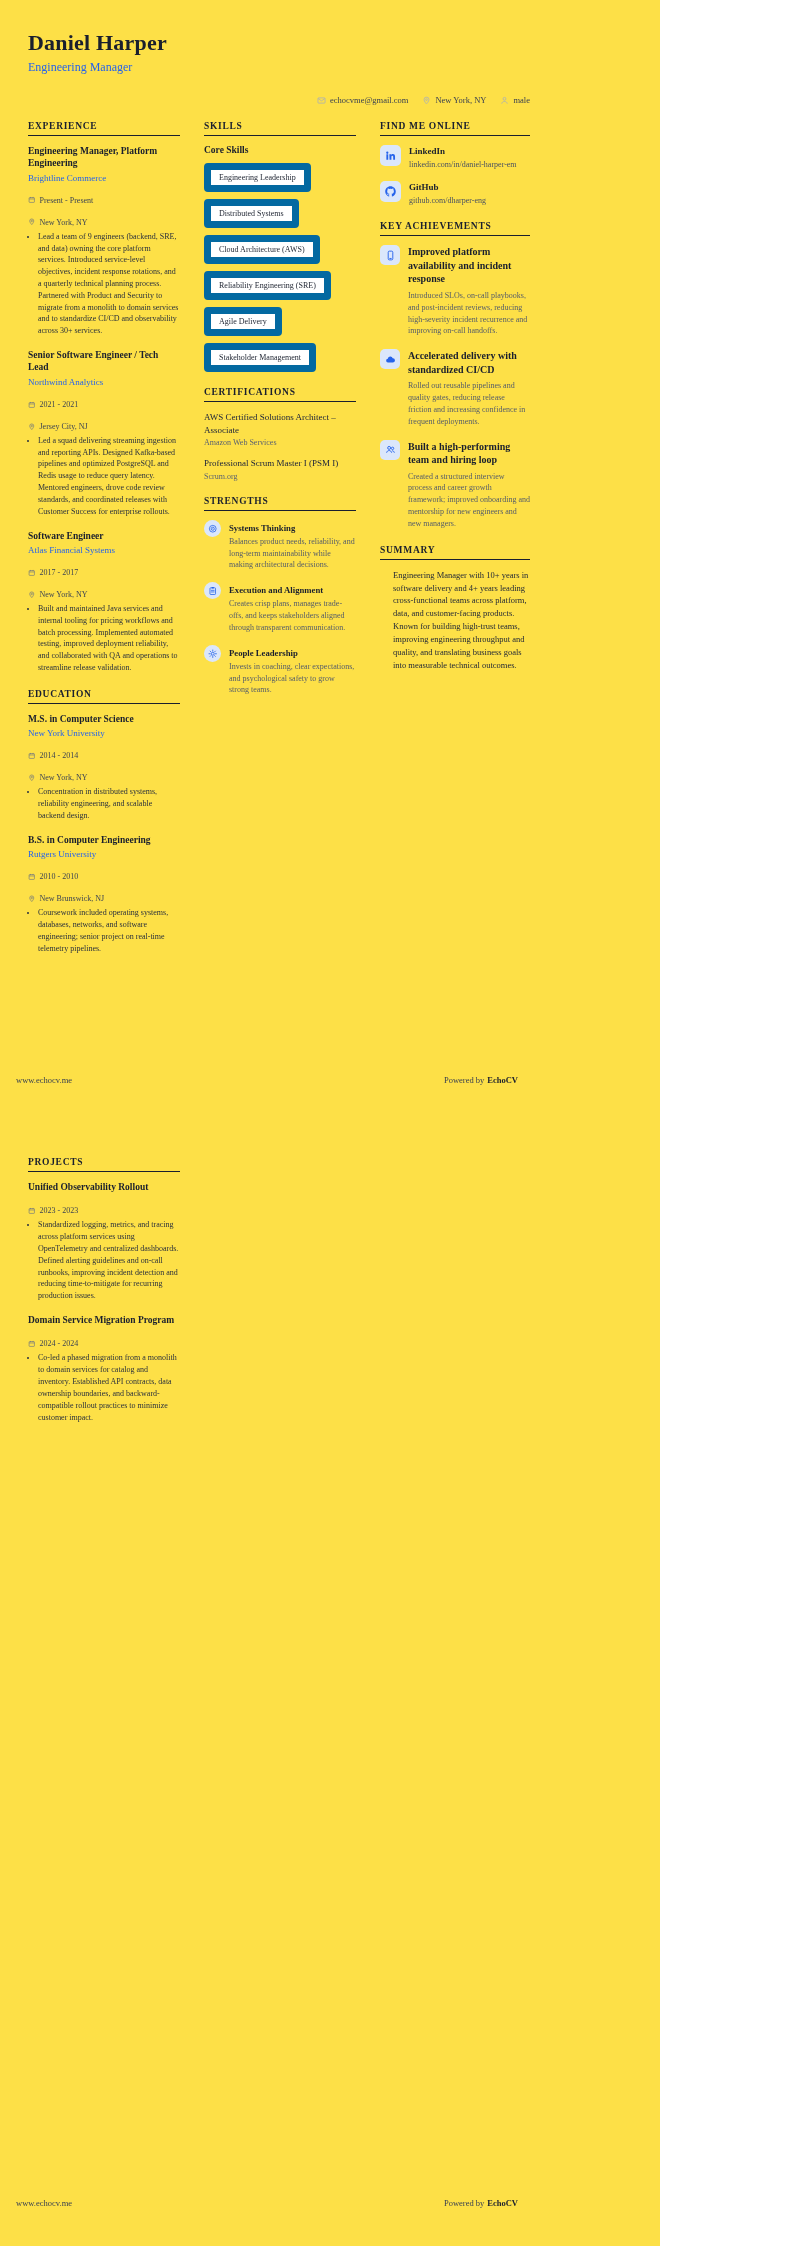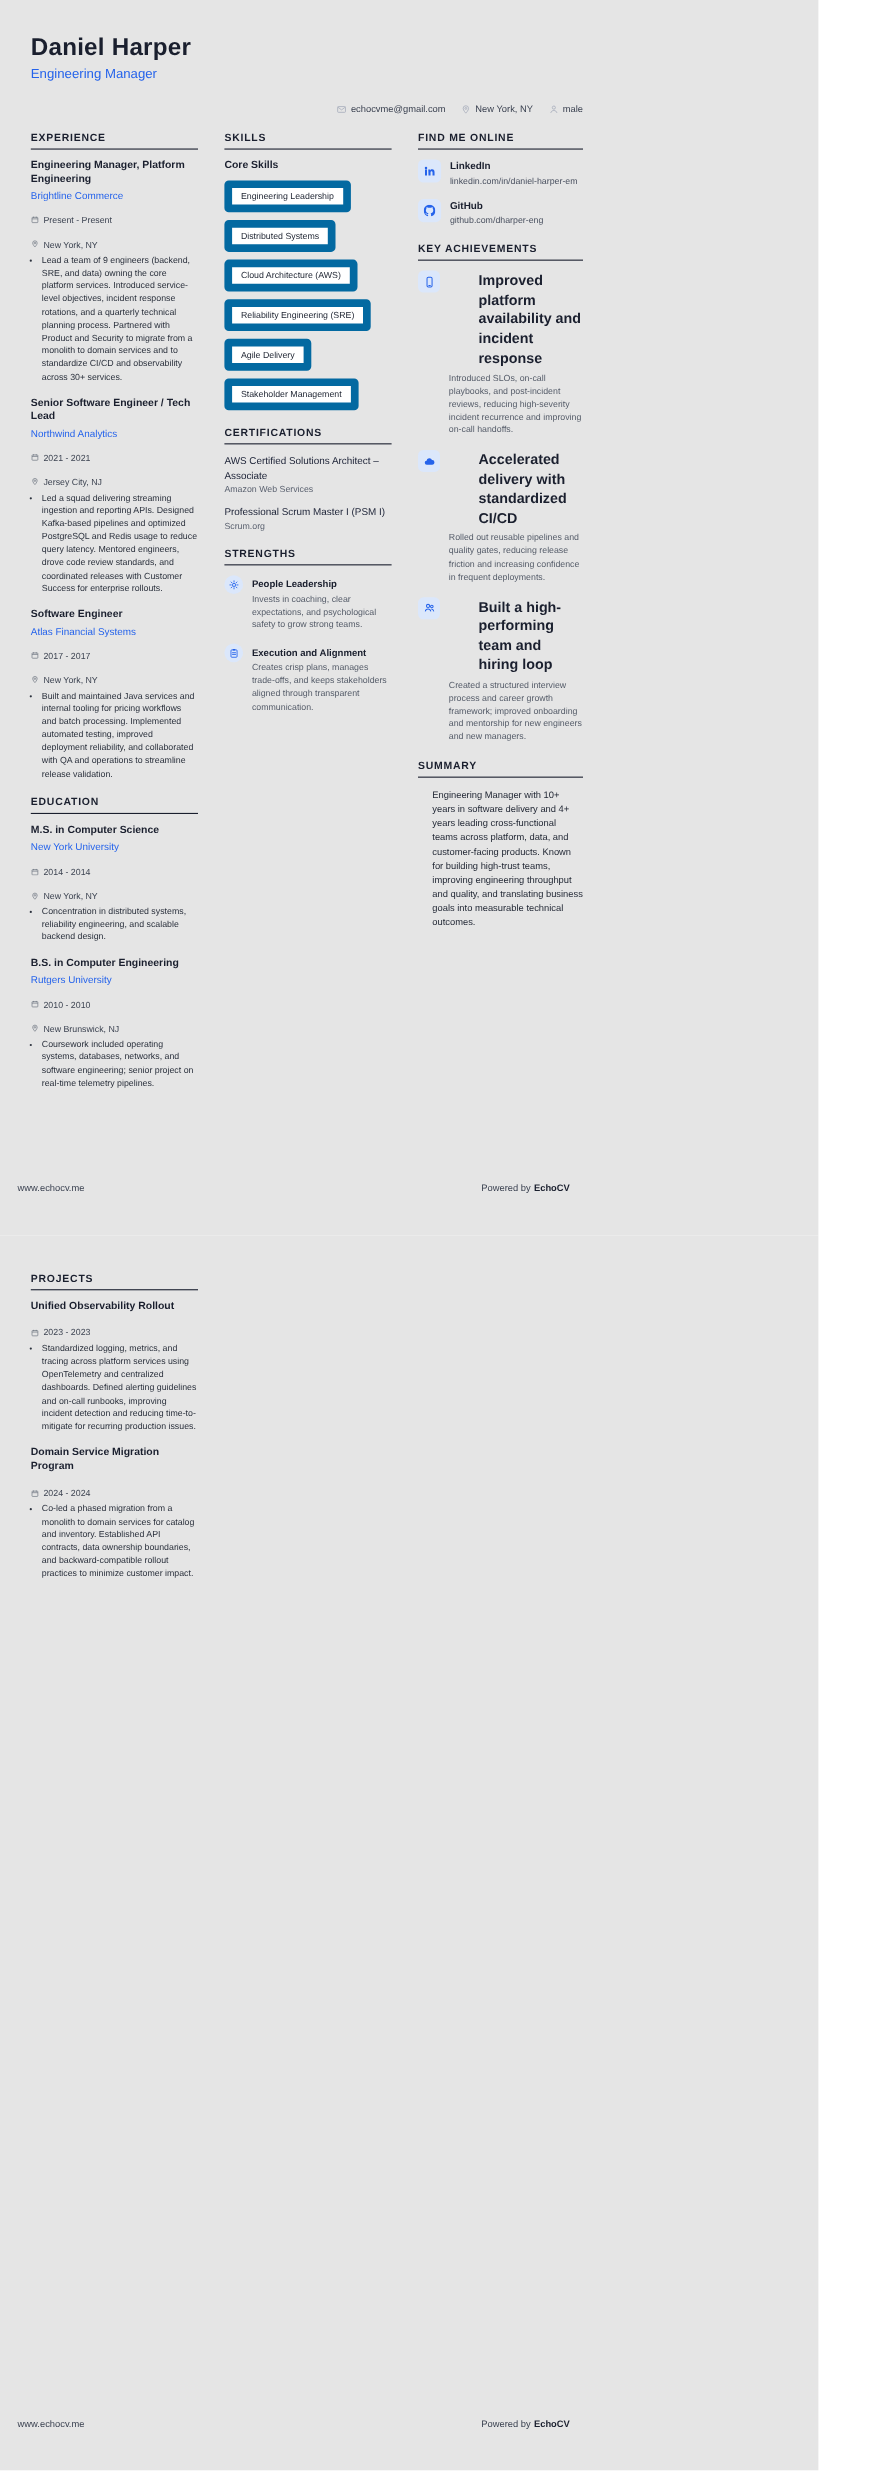--- a/index.html
+++ b/index.html
@@ -8,22 +8,22 @@
     width:794px;
     font-family:"Liberation Sans", sans-serif;
     color:var(--ink, #20263355);
   }
   :root {
     --accent:#2563eb;
     --icon-bg:#dbe7fb;
     --ink:#1a1f2e;
   }
   .page {
-    width:744px; height:1123px;
-    position:relative; background:#e5e5e5; overflow:hidden;
+    width:660px; height:1123px;
+    position:relative; background:#fde047; overflow:hidden;font-family:Liberation Serif, serif;
   }
   .inner { margin-left:28px; width:502px; }
 
   
   .header { padding-top:30px; }
   .name { font-size:22px; font-weight:700; color:var(--ink); letter-spacing:.2px; }
   .job-title { font-size:12px; color:var(--accent); margin-top:4px; font-weight:500; }
   .contact { display:flex; align-items:center; gap:14px; margin-top:20px; font-size:8.5px; color:#3a4150;justify-content:flex-end; }
   .ci { display:flex; align-items:center; gap:4px; }
   .ci .ic { width:9px; height:9px; color:#a7aebc; }
@@ -80,21 +80,21 @@
   .o-label { font-size:9px; font-weight:700; color:var(--ink); padding-top:1px; }
   .o-url { font-size:8px; color:#4a5160; margin-top:3px; word-break:break-all; line-height:1.4; }
 
   
   .ach { display:flex; gap:8px; margin-bottom:12px; }
   .a-icon {
     width:20px; height:20px; border-radius:5px; background:var(--icon-bg); color:var(--accent);
     display:flex; align-items:center; justify-content:center; flex:0 0 auto;
   }
   .a-icon .ic { width:11px; height:11px; }
-  .a-title { font-size:13px; font-weight:700; color:var(--ink); line-height:1.35;margin-left:27px; }
+  .a-title { font-size:10px; font-weight:700; color:var(--ink); line-height:1.35; }
   .a-desc { font-size:8px; color:#555c69; line-height:1.48; margin-top:4px; }
 
   
   .summary-text { font-size:8.5px; line-height:1.52; color:#232936;margin-left:13px; }
 
   
   .footer {
     position:absolute; bottom:38px; left:16px; width:502px;
     display:flex; justify-content:space-between; align-items:center;
     font-size:8.5px; color:#3a4150;
@@ -324,42 +324,53 @@
           </div>
           <div class="cert">
             <div class="cert-name">Professional Scrum Master I (PSM I)</div>
             <div class="cert-issuer">Scrum.org</div>
           </div>
         </section>
 
         <section class="section">
           <h2 class="sec-title">STRENGTHS</h2>
 
-
           <div class="strength">
             <span class="s-icon">
               <svg class="ic">
+                  <use href="#i-target"></use>
+                </svg>
+            </span>
+            <div>
+              <div class="s-title">Systems Thinking</div>
+              <div class="s-desc">Balances product needs, reliability, and long-term maintainability while making architectural decisions.</div>
+            </div>
+          </div>
+
+          <div class="strength">
+            <span class="s-icon">
+              <svg class="ic">
+                  <use href="#i-clipboard"></use>
+                </svg>
+            </span>
+            <div>
+              <div class="s-title">Execution and Alignment</div>
+              <div class="s-desc">Creates crisp plans, manages trade-offs, and keeps stakeholders aligned through transparent communication.</div>
+            </div>
+          </div>
+
+          <div class="strength">
+            <span class="s-icon">
+              <svg class="ic">
                   <use href="#i-gear"></use>
                 </svg>
             </span>
             <div>
               <div class="s-title">People Leadership</div>
               <div class="s-desc">Invests in coaching, clear expectations, and psychological safety to grow strong teams.</div>
-            </div>
-          </div>
-
-          <div class="strength">
-            <span class="s-icon">
-              <svg class="ic">
-                  <use href="#i-clipboard"></use>
-                </svg>
-            </span>
-            <div>
-              <div class="s-title">Execution and Alignment</div>
-              <div class="s-desc">Creates crisp plans, manages trade-offs, and keeps stakeholders aligned through transparent communication.</div>
             </div>
           </div>
         </section>
       </div>
 
       <div class="col">
 
         <section class="section">
           <h2 class="sec-title">FIND ME ONLINE</h2>
 

